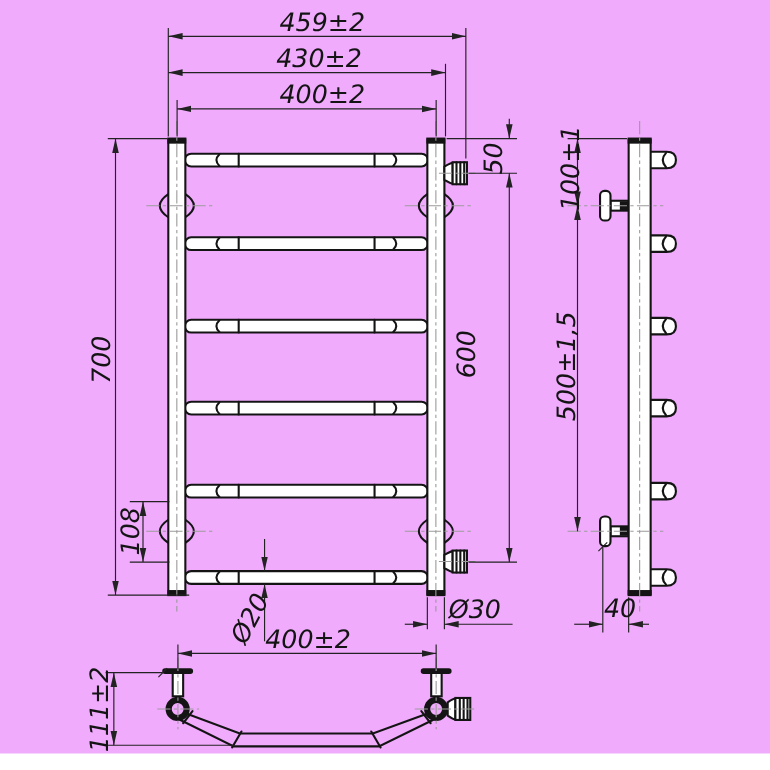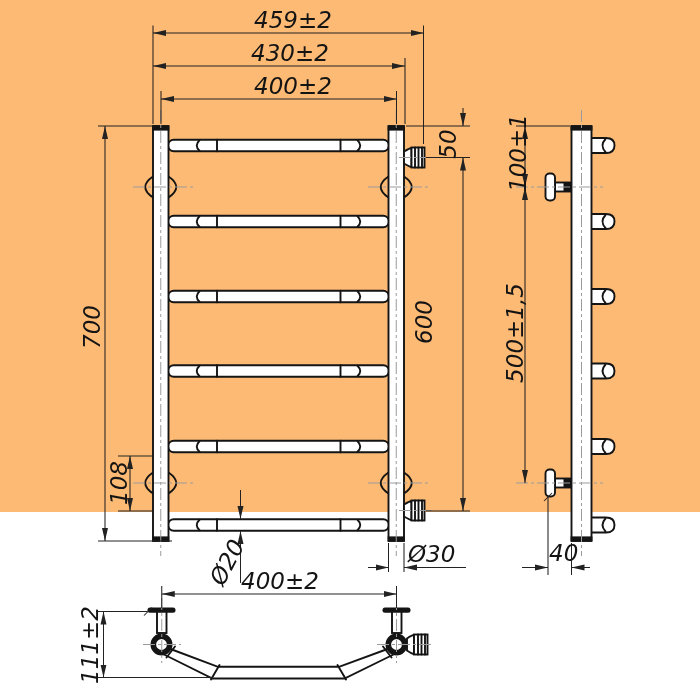--- a/index.html
+++ b/index.html
@@ -1,16 +1,16 @@
 <!DOCTYPE html>
 <html><head>
 <meta charset="utf-8">
 <style>
   html,body{margin:0;padding:0;background:#fff;width:700px;height:700px;overflow:hidden}
-  .canvas{width:700px;height:512px;background:#fdba74}
+  .canvas{width:700px;height:685px;background:#f0abfc}
   svg{display:block}
   .ln{stroke:#141414;stroke-width:1.9;fill:none;stroke-linecap:round}
   .lnf{stroke:#141414;stroke-width:1.9;fill:#ffffff}
   .blk{fill:#141414;stroke:none}
   .thin{stroke:#222222;stroke-width:1.05;fill:none}
   .cl{stroke:#9b9b9b;stroke-width:1;fill:none;stroke-dasharray:12 3 3 3}
   .ring{stroke:#141414;stroke-width:5.6;fill:none}
   .dim-label{font-family:"DejaVu Sans",sans-serif;font-style:italic;font-size:23px;fill:#141414}
 </style>
 </head>

